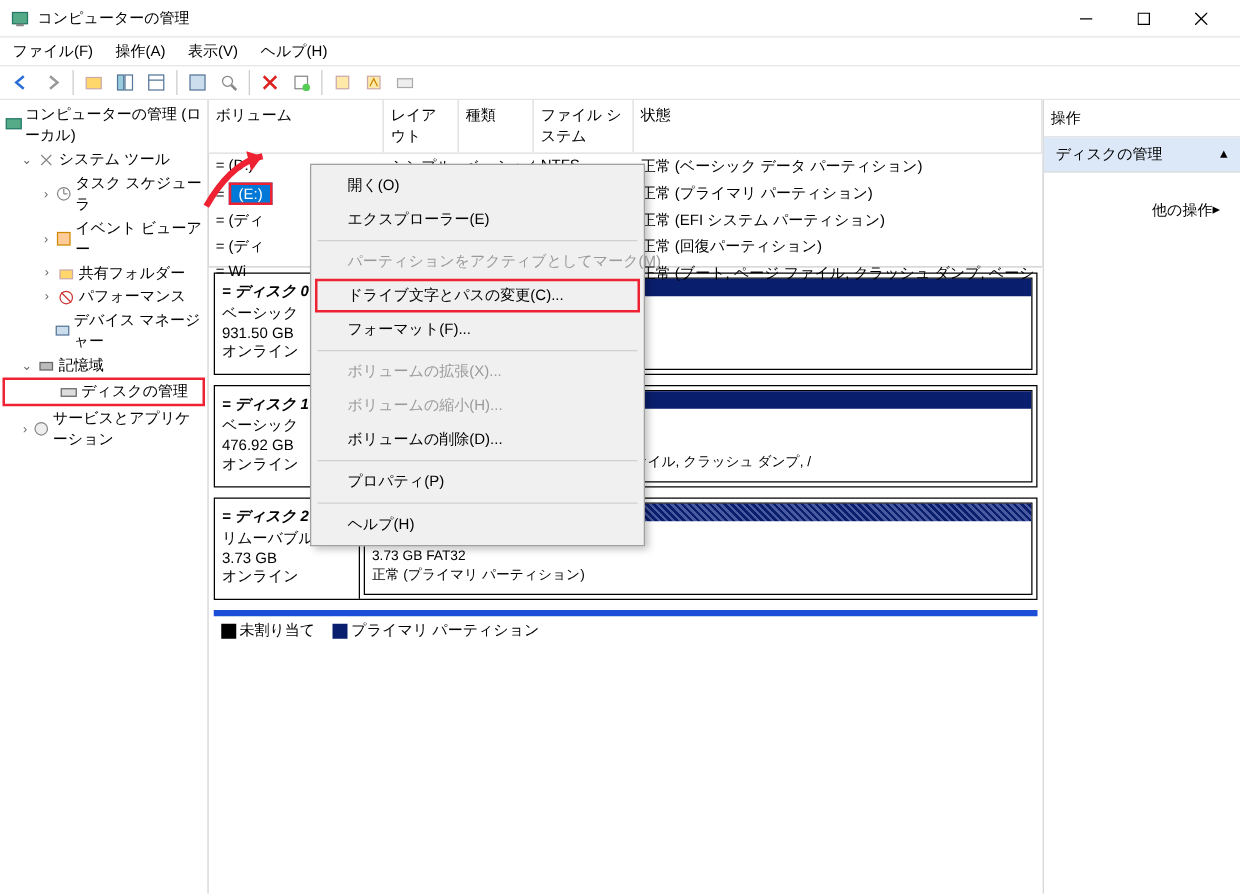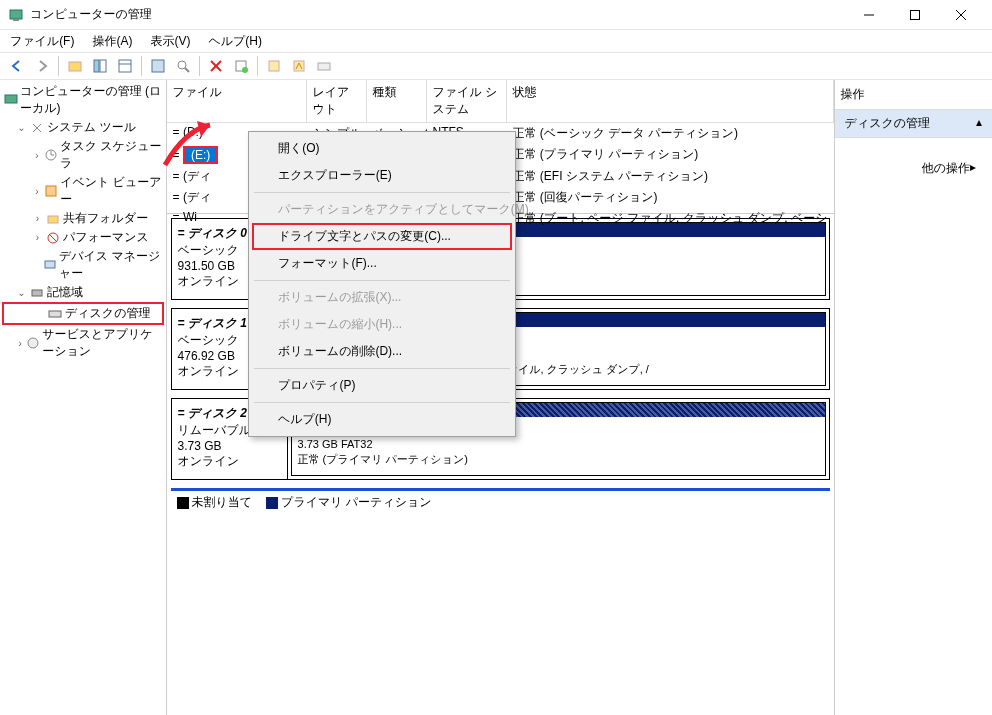--- a/index.html
+++ b/index.html
@@ -56,21 +56,21 @@
 .diskinfo { width: 116px; padding: 6px; border-right: 1px solid #000; }
 .diskinfo .dname { font-weight: bold; font-style: italic; }
 .diskparts { flex: 1; display: flex; padding: 3px; gap: 3px; }
 .part { border: 1px solid #000; flex: 1; }
 .part .phead { height: 14px; background: #0a1e6e; }
 .part .pbody { padding: 4px 6px; font-size: 11px; line-height: 1.35; }
 .part.small { flex: 0 0 90px; }
 .part.mid { flex: 0 0 230px; }
 .part.big { flex: 1; }
 .part.hatched .phead { background: repeating-linear-gradient(45deg,#0a1e6e,#0a1e6e 2px,#4a5aa0 2px,#4a5aa0 4px); }
-.legend { padding: 3px 6px; display: flex; gap: 14px; border-top: 3px solid #1d4ed8; font-size: 11px; align-items: flex-start;}
+.legend { padding: 3px 6px; display: flex; gap: 14px; border-top: 5px solid #1d4ed8; font-size: 11px; align-items: flex-start;}
 .legend .sw { width: 12px; height: 12px; display: inline-block; vertical-align: middle; margin-right: 3px; }
 .legend .sw.black { background:#000; }
 .legend .sw.blue { background:#0a1e6e; }
 
 
 .actions .ahdr { padding: 6px 6px; border-bottom: 1px solid #ddd; }
 .actions .asel { background: #dce8f7; padding: 5px 10px; display: flex; justify-content: space-between; border-bottom: 1px solid #ddd;}
 .actions .aitem { padding: 22px 16px; display: flex; justify-content: flex-end;}
 
 
@@ -284,21 +284,21 @@
             <circle cx="7" cy="7" r="5" fill="#eee" stroke="#888"></circle>
           </svg>
         </span>
         <span>サービスとアプリケーション</span>
       </div>
   </div>
 
   <div class="center">
 
     <div class="volhead">
-      <div class="col c-vol">ファイル</div>
+      <div class="col c-vol">ボリューム</div>
       <div class="col c-lay">レイアウト</div>
       <div class="col c-type">種類</div>
       <div class="col c-fs">ファイル システム</div>
       <div class="col c-stat">状態</div>
     </div>
 
     <div id="volrows" style="height:90px; position:relative;">
         <div class="volrow">
           <div class="cell c-vol"><span class="ic">=</span> (D:)</div>
           <div class="cell c-lay">シンプル</div>

